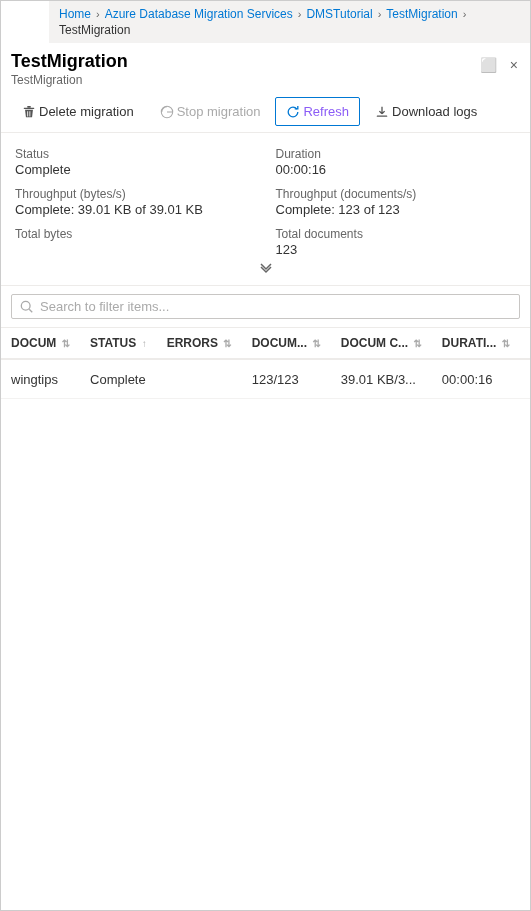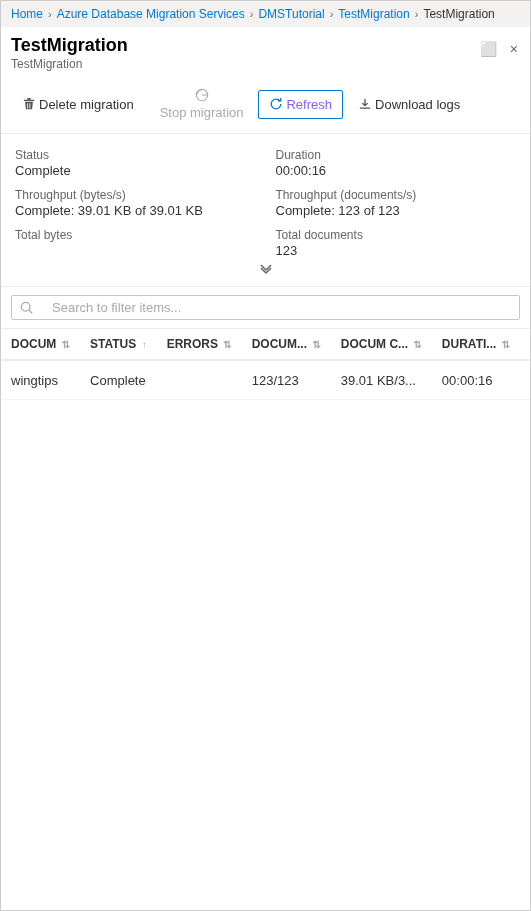--- a/index.html
+++ b/index.html
@@ -17,20 +17,21 @@
     
     .breadcrumb {
       background: #f3f2f1;
       padding: 6px 10px;
       font-size: 12px;
       color: #0078d4;
       display: flex;
       align-items: center;
       flex-wrap: wrap;
       gap: 2px;
+      margin-left: 48px;
     }
     .breadcrumb a {
       color: #0078d4;
       text-decoration: none;
       cursor: pointer;
     }
     .breadcrumb .sep { color: #666; margin: 0 3px; font-size: 11px; }
     .breadcrumb .current { color: #333; }
 
     
@@ -92,21 +93,21 @@
     .toolbar-btn.active {
       border: 1.5px solid #0078d4;
       color: #8b5cf6;
     }
     .toolbar-btn .icon {
       font-size: 14px;
       display: inline-flex;
       align-items: center;
       justify-content: center;
     }
-    .toolbar-btn.disabled { color: #aaa; cursor: default; flex-direction: column; }
+    .toolbar-btn.disabled { color: #aaa; cursor: default; }
 
     
     .info-panel {
       padding: 14px 14px 8px 14px;
       border-bottom: 1px solid #edebe9;
     }
     .info-grid {
       display: grid;
       grid-template-columns: 1fr 1fr;
       gap: 10px 20px;
@@ -139,21 +140,21 @@
       align-items: center;
       border-bottom: 1px solid #edebe9;
     }
     .search-input-wrap {
       display: flex;
       align-items: center;
       border: 1px solid #c8c6c4;
       border-radius: 2px;
       padding: 4px 8px;
       width: 100%;
-      gap: 18px;
+      gap: 6px;
       background: #fff;
     }
     .search-input-wrap svg { color: #666; flex-shrink: 0; }
     .search-input-wrap input {
       border: none;
       outline: none;
       font-size: 13px;
       color: #333;
       width: 100%;
       background: transparent;

